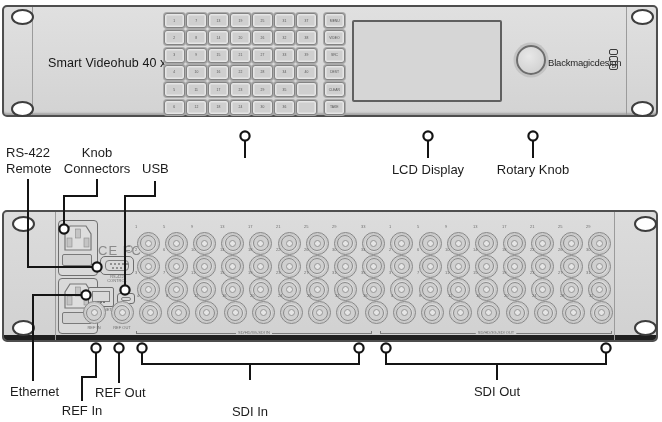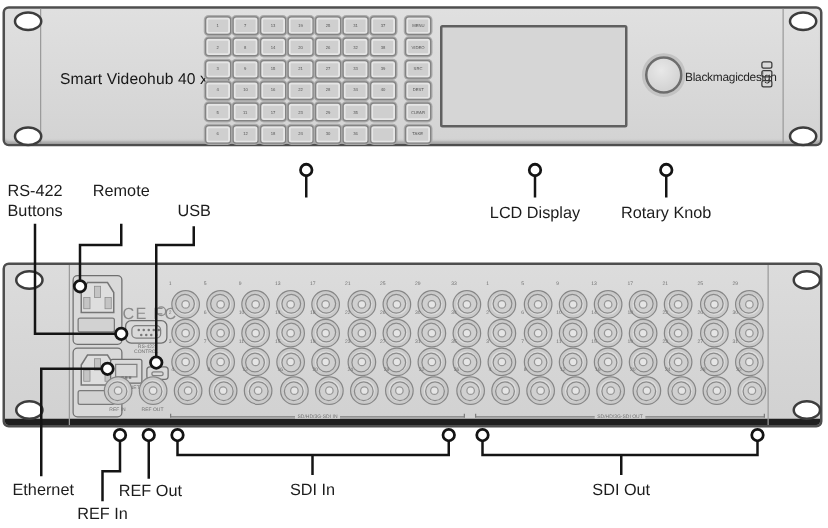--- a/index.html
+++ b/index.html
@@ -455,26 +455,27 @@
       <circle cx="119" cy="348" r="4.6"></circle>
       <circle cx="142" cy="348" r="4.6"></circle>
       <circle cx="359" cy="348" r="4.6"></circle>
       <circle cx="386" cy="348" r="4.6"></circle>
       <circle cx="606" cy="348" r="4.6"></circle>
     </g>
   </svg>
 
   <div class="callout-label" style="left:6px;top:145px">
     <div>RS-422</div>
-    <div style="margin-top:1px">Buttons</div>
+    <div style="margin-top:1px">Remote</div>
   </div>
   <div class="callout-label center" style="left:57px;top:145px;width:80px">
-    <div>Remote</div>
+    <div>Knob</div>
+    <div style="margin-top:1px">Connectors</div>
   </div>
   <div class="callout-label" style="left:142px;top:161px">USB</div>
   <div class="callout-label center" style="left:388px;top:162px;width:80px">LCD Display</div>
   <div class="callout-label center" style="left:493px;top:162px;width:80px">Rotary Knob</div>
   <div class="callout-label" style="left:10px;top:384px">Ethernet</div>
   <div class="callout-label center" style="left:60px;top:403px;width:44px">REF In</div>
   <div class="callout-label center" style="left:95px;top:385px;width:50px">REF Out</div>
-  <div class="callout-label center" style="left:220px;top:384px;width:60px">SDI In</div>
+  <div class="callout-label center" style="left:220px;top:404px;width:60px">SDI In</div>
   <div class="callout-label center" style="left:467px;top:384px;width:60px">SDI Out</div>
 </div>
 
 </body></html>

